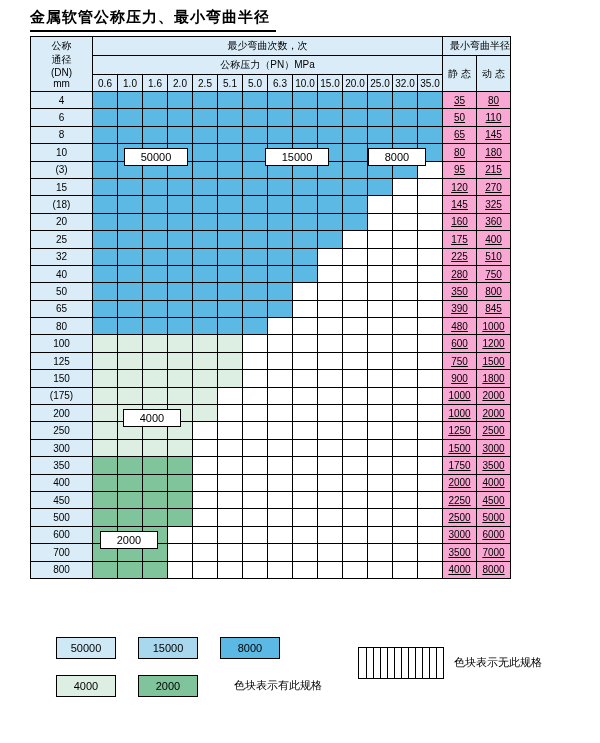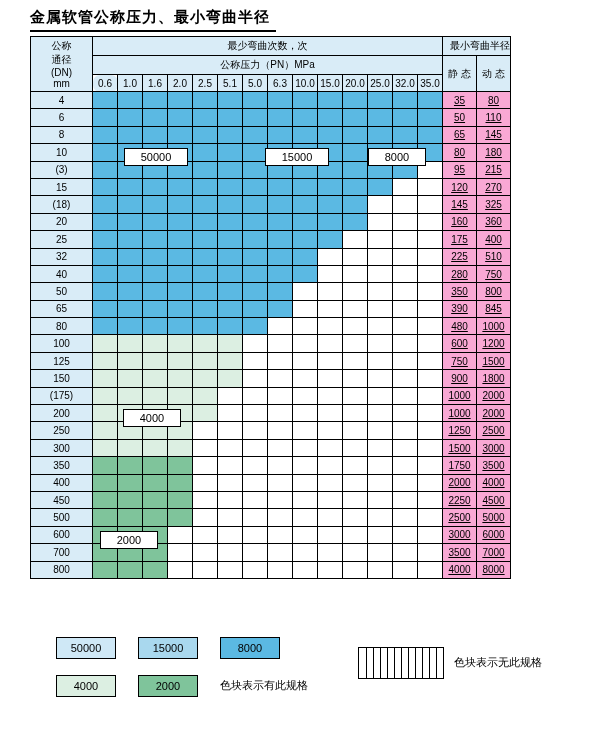--- a/index.html
+++ b/index.html
@@ -110,21 +110,21 @@
       </td>
       <td class="hdr hdr-label" colspan="14" style="height:18px;">最少弯曲次数，次</td>
       <td class="hdr hdr-label" colspan="2" style="height:18px;text-align:right;">最小弯曲半径</td>
     </tr>
     <tr>
       <td class="hdr hdr-label" colspan="14" style="height:18px;">公称压力（PN）MPa</td>
       <td class="hdr" rowspan="2" style="height:34px;">静 态</td>
       <td class="hdr" rowspan="2" style="height:34px;">动 态</td>
     </tr>
     <tr id="pressure-row">
-        <td class="hdr" style="height: 16px; border-radius: 7px;">0.6</td>
+        <td class="hdr" style="height: 16px;">0.6</td>
         <td class="hdr" style="height: 16px;">1.0</td>
         <td class="hdr" style="height: 16px; margin-left: 16px;">1.6</td>
         <td class="hdr" style="height: 16px; margin-top: 34px;">2.0</td>
         <td class="hdr" style="height: 16px;">2.5</td>
         <td class="hdr" style="height: 16px;">5.1</td>
         <td class="hdr" style="height: 16px; margin-top: 18px;">5.0</td>
         <td class="hdr" style="height: 16px;">6.3</td>
         <td class="hdr" style="height: 16px;">10.0</td>
         <td class="hdr" style="height: 16px;">15.0</td>
         <td class="hdr" style="height: 16px;">20.0</td>
@@ -686,21 +686,21 @@
 
   <div class="lg-sw c-blue" style="left:190px;top:0;"></div>
   <div class="lg-box" style="left:190px;top:0;background:transparent;">8000</div>
 
   <div class="lg-sw c-vlgreen" style="left:26px;top:38px;"></div>
   <div class="lg-box" style="left:26px;top:38px;background:transparent;">4000</div>
 
   <div class="lg-sw c-green" style="left:108px;top:38px;"></div>
   <div class="lg-box" style="left:108px;top:38px;background:transparent;">2000</div>
 
-  <div class="lg-text" style="left:190px;top:38px;">色块表示有此规格</div>
+  <div class="lg-text" style="left:204px;top:38px;">色块表示有此规格</div>
 
   <div class="hatch-box" id="hatch" style="left:328px;top:10px;">
       <i style="left: 7px;"></i>
       <i style="left: 14px;"></i>
       <i style="left: 21px;"></i>
       <i style="left: 28px;"></i>
       <i style="left: 35px;"></i>
       <i style="left: 42px;"></i>
       <i style="left: 49px;"></i>
       <i style="left: 56px;"></i>

